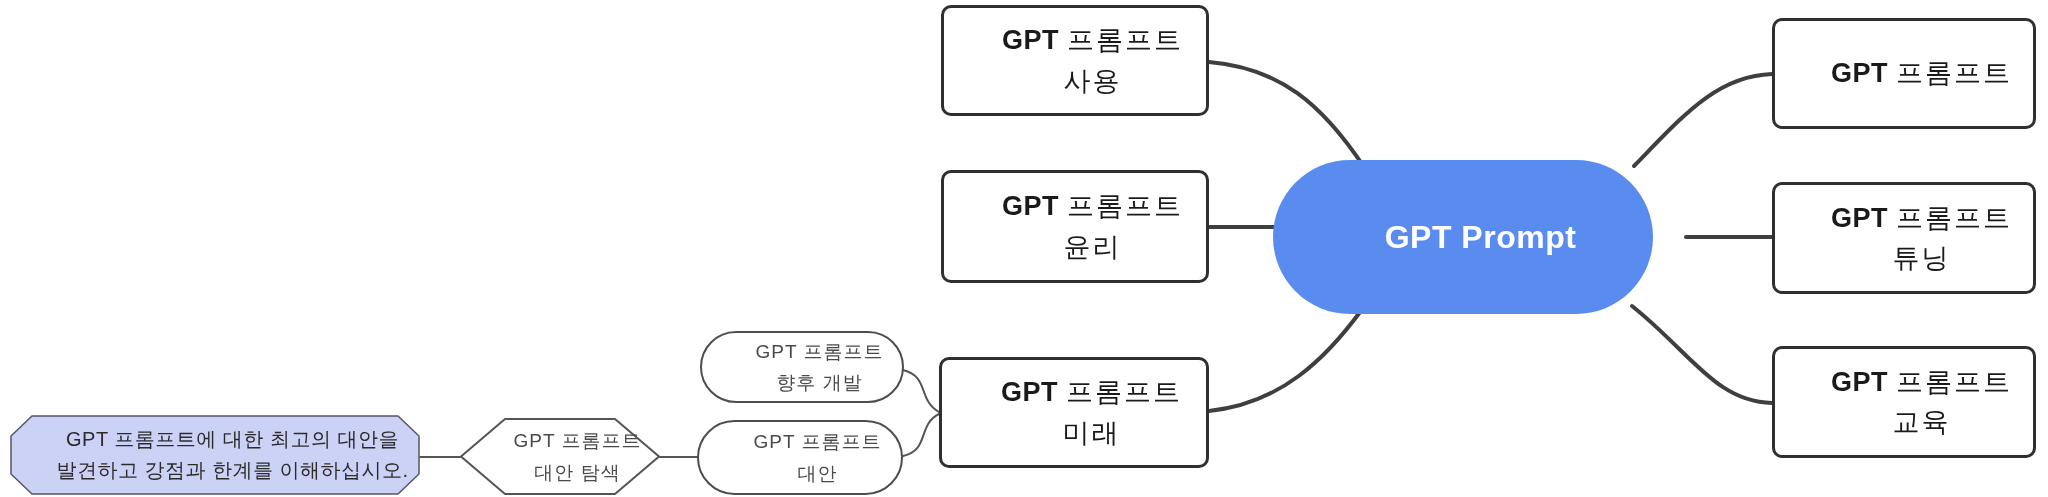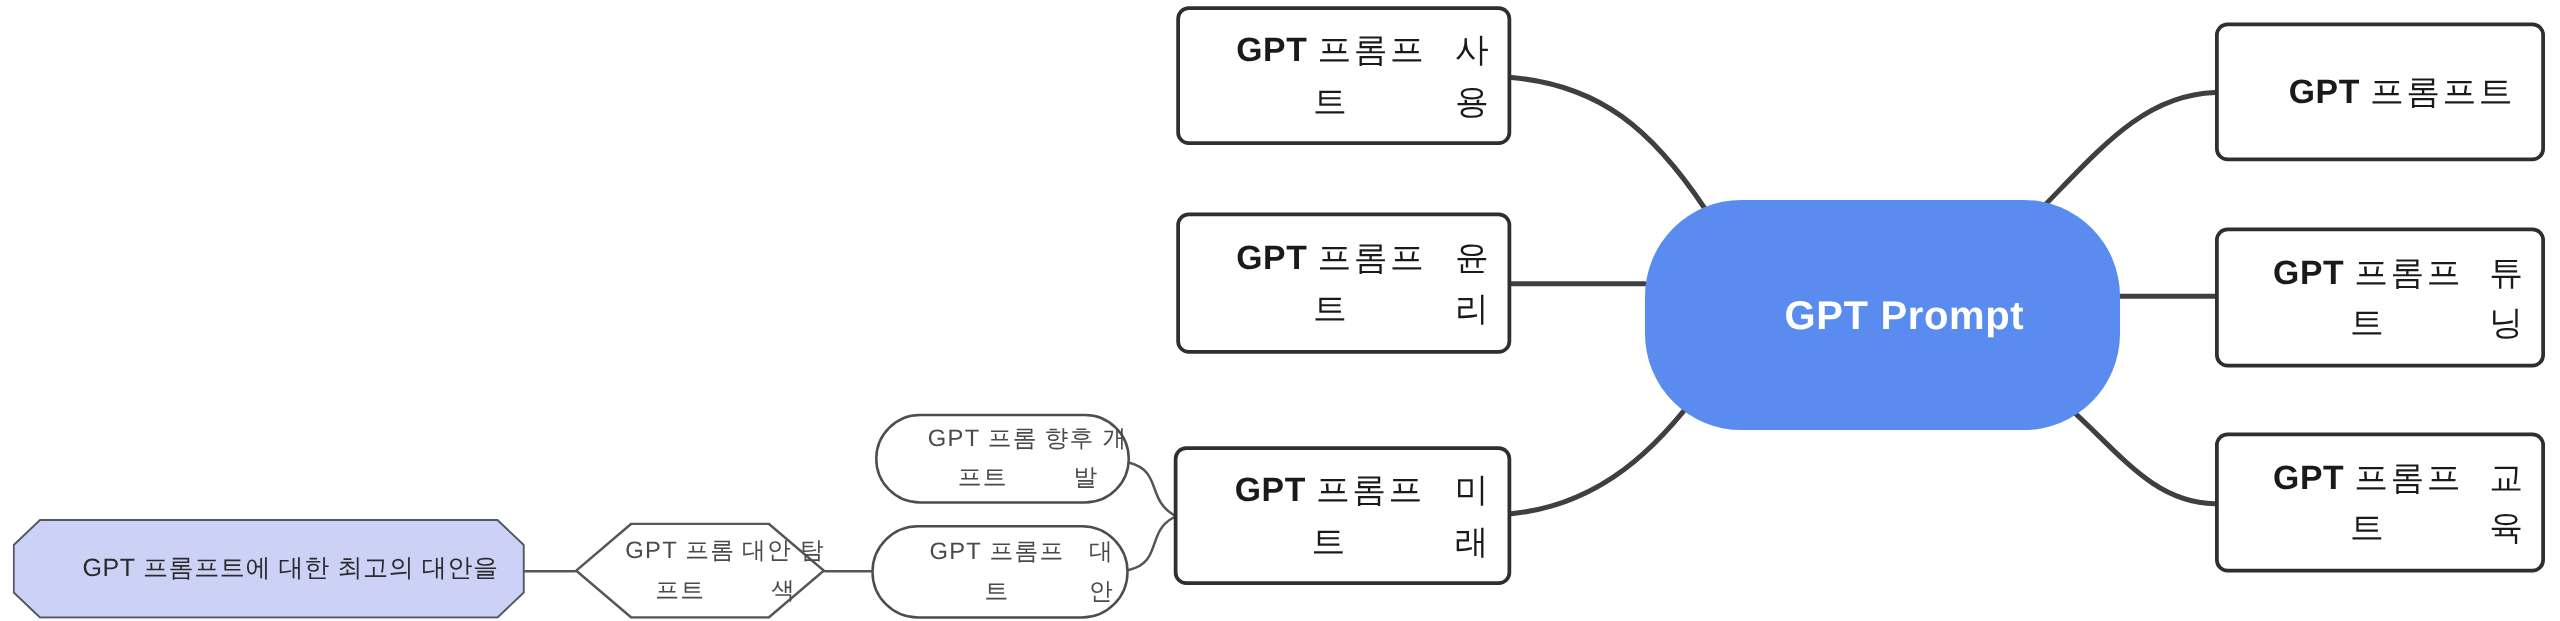--- a/index.html
+++ b/index.html
@@ -7,21 +7,21 @@
     position:relative;
     width:2048px;height:497px;
     background:#ffffff;
     font-family:"Liberation Sans","DejaVu Sans",sans-serif;
     overflow:hidden;
   }
   #edges{position:absolute;left:0;top:0;width:2048px;height:497px;}
   .edge-main{fill:none;stroke:var(--edge-primary,#3f3f3f);stroke-width:4;stroke-linecap:round;}
   .edge-thin{fill:none;stroke:var(--edge-secondary,#555555);stroke-width:2;stroke-linecap:round;}
 
-  .node{position:absolute;display:flex;flex-direction:row;align-items:center;justify-content:center;text-align:center;box-sizing:border-box;padding-left:35px;}
+  .node{position:absolute;display:flex;flex-direction:column;align-items:center;justify-content:center;text-align:center;box-sizing:border-box;padding-left:35px;}
 
   .box{
     background:#ffffff;
     border:3px solid var(--box-border,#2f2f2f);
     border-radius:10px;
     color:#1a1a1a;
     font-size:27px;
     line-height:1.5;
     letter-spacing:2px;
   }
@@ -63,21 +63,21 @@
     <path class="edge-main" d="M 1209 411 C 1280 404, 1326 359, 1363 308"></path>
     <path class="edge-main" d="M 1634 166 C 1682 117, 1716 76, 1772 74"></path>
     <path class="edge-main" d="M 1686 237 L 1772 237"></path>
     <path class="edge-main" d="M 1632 306 C 1690 352, 1716 402, 1772 403"></path>
     <path class="edge-thin" d="M 903 370 C 930 377, 917 399, 939 412"></path>
     <path class="edge-thin" d="M 903 456 C 930 450, 917 425, 939 414"></path>
     <path class="edge-thin" d="M 660 457 L 697 457"></path>
     <path class="edge-thin" d="M 420 457 L 460 457"></path>
   </svg>
 
-  <div class="node center-node" style="left:1316px;top:160px;width:380px;height:184px;">
+  <div class="node center-node" style="left:1273px;top:160px;width:380px;height:154px;">
     <div>GPT Prompt</div>
   </div>
 
   <div class="node box" style="left:941px;top:5px;width:268px;height:111px;">
     <div><span class="bold-en">GPT</span><span>프롬프트</span></div>
     <div>사용</div>
   </div>
 
   <div class="node box" style="left:941px;top:170px;width:268px;height:113px;">
     <div><span class="bold-en">GPT</span><span>프롬프트</span></div>
@@ -119,15 +119,16 @@
     </svg>
     <div class="shape-text">GPT 프롬프트</div>
     <div class="shape-text">대안 탐색</div>
   </div>
 
   <div class="node shape-node" style="left:10px;top:415px;width:410px;height:80px;">
     <svg class="shape" viewBox="0 0 410 80" xmlns="http://www.w3.org/2000/svg">
       <polygon points="22,1 388,1 409,21 409,59 388,79 22,79 1,59 1,21" fill="var(--note-fill,#ccd2f5)" stroke="#555566" stroke-width="1.5"></polygon>
     </svg>
     <div class="shape-text note-text">GPT 프롬프트에 대한 최고의 대안을</div>
+    <div class="shape-text note-text">발견하고 강점과 한계를 이해하십시오.</div>
   </div>
 
 </div>
 
 </body></html>

